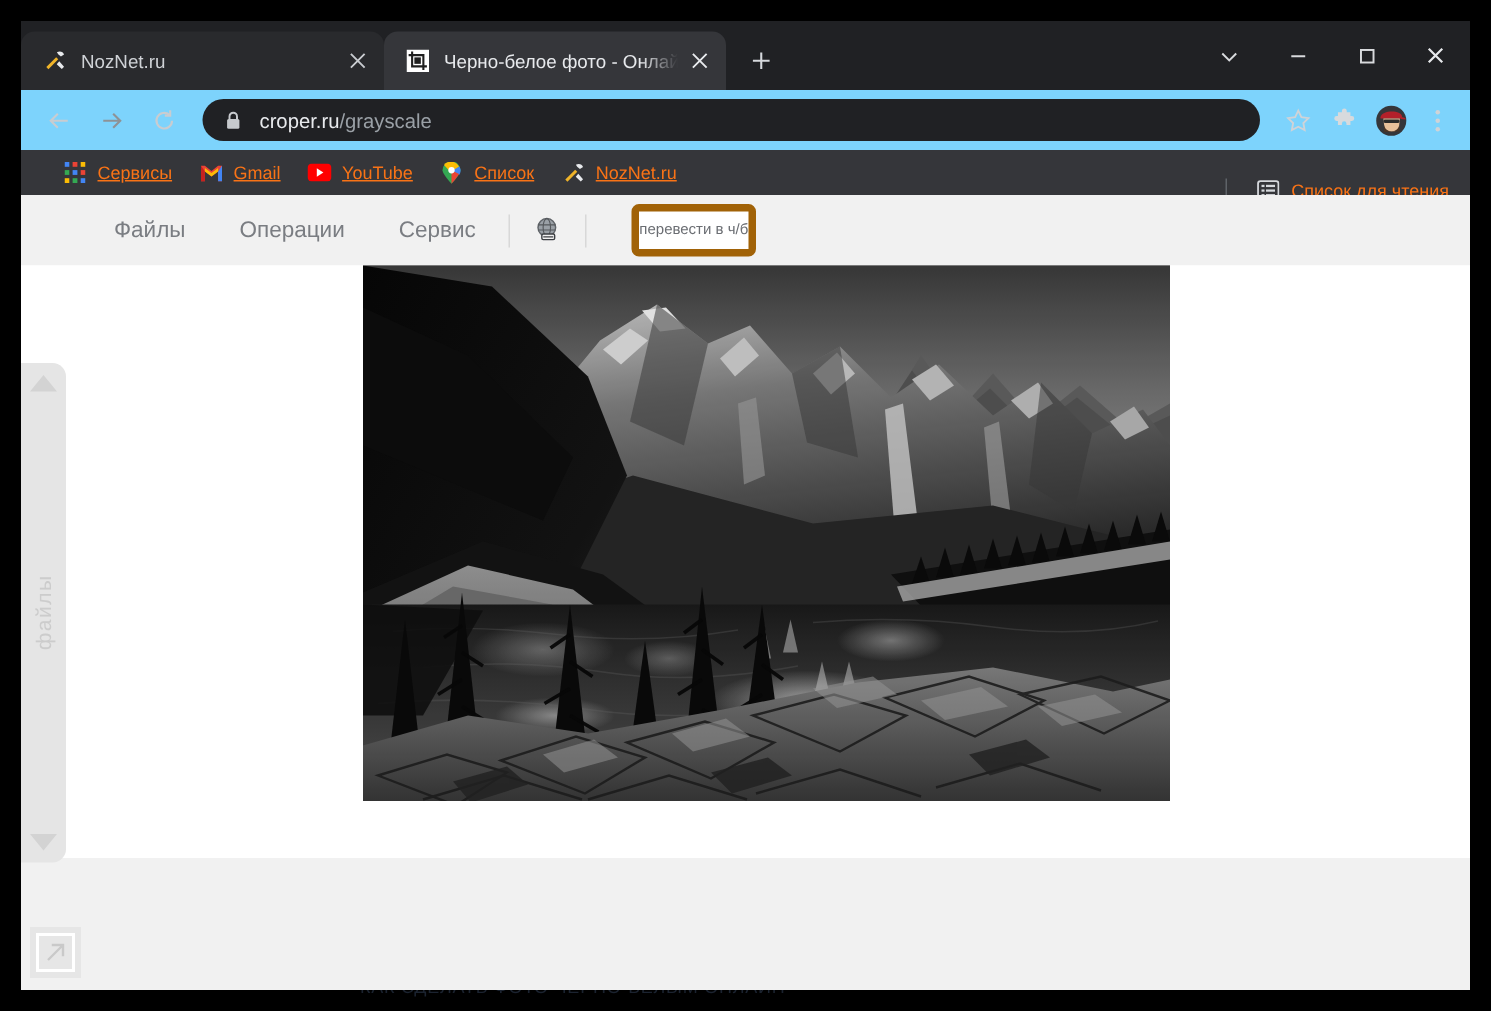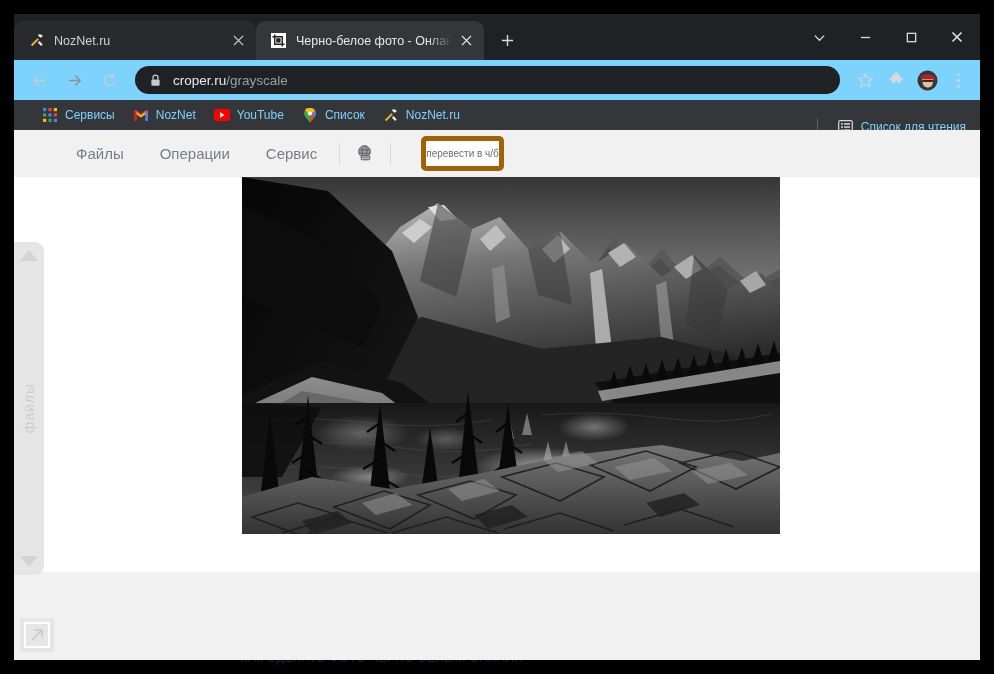--- a/index.html
+++ b/index.html
@@ -131,23 +131,24 @@
     align-items: center;
     padding: 0 8px 0 20px;
     position: relative;
   }
   .bm {
     display: flex; align-items: center;
     height: 22px;
     padding: 0 8px;
     margin-right: 2px;
     border-radius: 4px;
-    color: #7dd3fc;
+    color: #f97316;
     font-size: 12px;
     white-space: nowrap;
+    text-decoration: underline;
   }
   .bm-ico { width: 16px; height:16px; flex:0 0 16px; margin-right: 7px; display:flex; align-items:center; justify-content:center; }
   .bm-right {
     position: absolute; right: 10px; top: 12px;
     height: 30px; display: flex; align-items: center;
   }
   .bm-sep {
     width: 1px; height: 16px;
     background: #5f6368;
     margin-right: 12px;
@@ -417,21 +418,21 @@
 
     <div class="bm">
       <span class="bm-ico">
         <svg width="16" height="13" viewBox="0 0 16 13">
           <path d="M1 1.5 L1 11.8 L3.6 11.8 L3.6 5.3 L8 8.6 L12.4 5.3 L12.4 11.8 L15 11.8 L15 1.5 L12.4 1.5 L8 5 L3.6 1.5 Z" fill="#ea4335"></path>
           <path d="M1 1.5 L1 11.8 L3.6 11.8 L3.6 5.3 Z" fill="#c5221f"></path>
           <path d="M12.4 5.3 L12.4 11.8 L15 11.8 L15 1.5 Z" fill="#4285f4"></path>
           <path d="M3.6 5.3 L8 8.6 L12.4 5.3 L12.4 3 L8 6.3 L3.6 3 Z" fill="#fbbc05"></path>
         </svg>
       </span>
-      <span>NozNet</span>
+      <span>Gmail</span>
     </div>
 
     <div class="bm">
       <span class="bm-ico">
         <svg width="16" height="12" viewBox="0 0 16 12">
           <rect x="0" y="0" width="16" height="12" rx="3" fill="#ff0000"></rect>
           <path d="M6.2 3.2 L10.6 6 L6.2 8.8 Z" fill="#ffffff"></path>
         </svg>
       </span>
       <span>YouTube</span>

